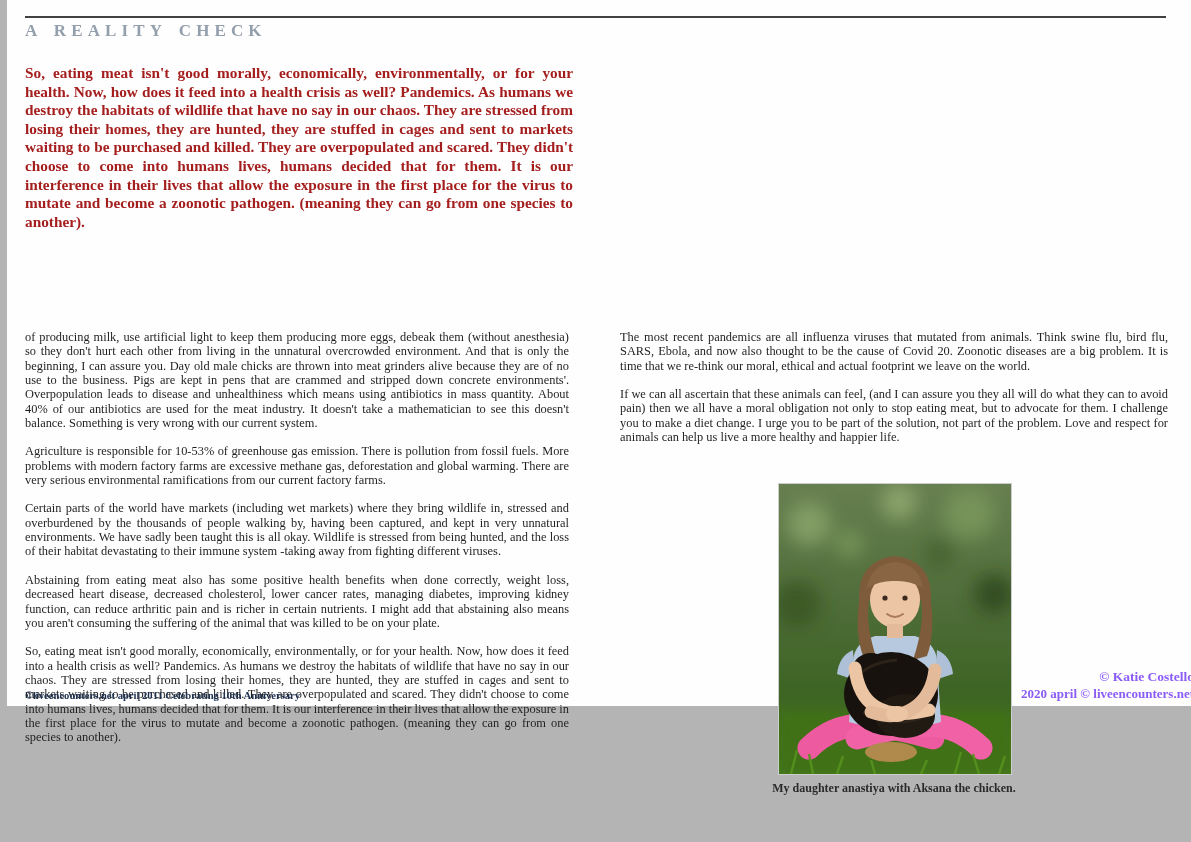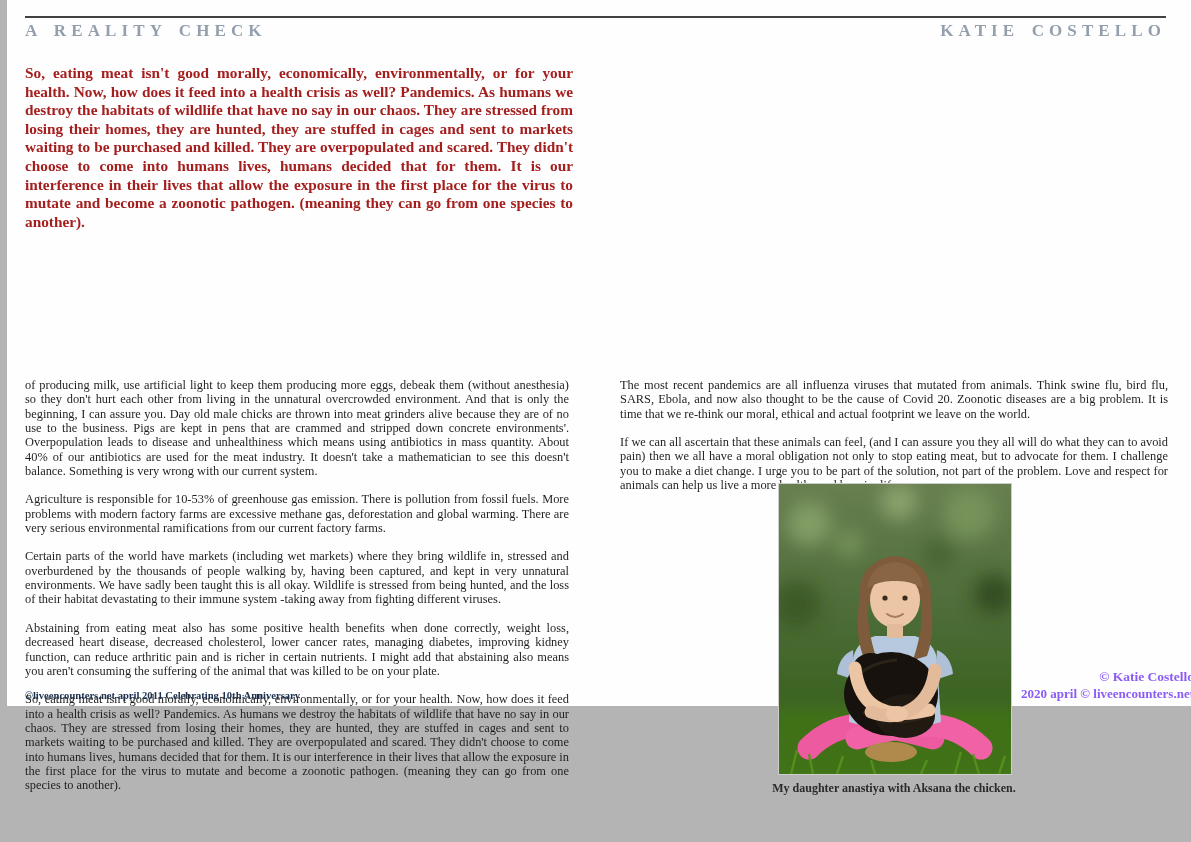--- a/index.html
+++ b/index.html
@@ -27,21 +27,20 @@
   }
   .intro{
     position:absolute;left:18px;top:64px;width:548px;
     color:#a51e1e;font-size:15.3px;line-height:18.6px;
     text-align:justify;font-weight:600;
   }
   .col{
     position:absolute;top:330px;
     font-size:12.4px;line-height:14.35px;color:#1f1f1f;
     text-align:justify;
-    margin-top:48px;
   }
   .col p{margin:0 0 14px 0;}
   .col-left{left:18px;width:544px;}
   .col-right{left:613px;width:548px;}
   .figure{
     position:absolute;left:771px;top:483px;width:232px;height:290px;
     border:1px solid #cdcdcd;background:#496b35;overflow:hidden;
   }
   .figure svg{display:block;}
   .caption{
@@ -61,21 +60,20 @@
 </style>
 </head>
 <body>
 
 <div class="page">
 
   <div class="rule"></div>
 
   <div class="header-row">
     <span>A REALITY CHECK</span>
-    <span>KATIE COSTELLO</span>
   </div>
 
   <div class="intro">So, eating meat  isn't good morally, economically, environmentally, or for your health.  Now, how does it feed into a health crisis as well?  Pandemics.  As humans we destroy the habitats of wildlife that have no say in our chaos.  They are stressed from losing their homes, they are hunted, they are stuffed in cages and sent to markets waiting to be purchased and killed.  They are overpopulated and scared.  They didn't choose to come into humans lives, humans decided that for them.  It is our interference in their lives that allow the exposure in the first place for the virus to mutate and become a zoonotic pathogen. (meaning they can go from one species to another).</div>
 
   <div class="col col-left">
     <p>of producing milk, use artificial light to keep them producing more eggs, debeak them (without anesthesia) so they don't hurt each other from living in the unnatural overcrowded environment.  And that is only the beginning, I can assure you.  Day old male chicks are thrown into meat grinders alive because they are of no use to the business.  Pigs are kept in pens that are crammed and stripped down concrete environments'. Overpopulation leads to disease and unhealthiness which means using antibiotics in mass quantity.  About 40% of our antibiotics are used for the meat industry.  It doesn't take a mathematician to see this doesn't balance.  Something is very wrong with our current system.</p>
     <p>Agriculture is responsible for 10-53% of greenhouse gas emission. There is pollution from fossil fuels.  More problems with modern factory farms are excessive methane gas, deforestation and global warming.  There are very serious environmental ramifications from our current factory farms.</p>
     <p>Certain parts of the world have markets (including wet markets) where they bring wildlife in, stressed and overburdened by the thousands of people walking by, having been captured, and kept in very unnatural environments.  We have sadly been taught this is all okay.  Wildlife is stressed from being hunted, and the loss of their habitat devastating to their immune system -taking away from fighting different viruses.</p>
     <p>Abstaining from eating meat also has some positive health benefits when done correctly, weight loss, decreased heart disease, decreased cholesterol, lower cancer rates, managing diabetes, improving kidney function, can reduce arthritic pain and is richer in certain nutrients.  I might add that abstaining also means you aren't consuming the suffering of the animal that was killed to be on your plate.</p>
     <p>So, eating meat  isn't good morally, economically, environmentally, or for your health.  Now, how does it feed into a health crisis as well?  Pandemics.  As humans we destroy the habitats of wildlife that have no say in our chaos.  They are stressed from losing their homes, they are hunted, they are stuffed in cages and sent to markets waiting to be purchased and killed.  They are overpopulated and scared.  They didn't choose to come into humans lives, humans decided that for them.  It is our interference in their lives that allow the exposure in the first place for the virus to mutate and become a zoonotic pathogen. (meaning they can go from one species to another).</p>

